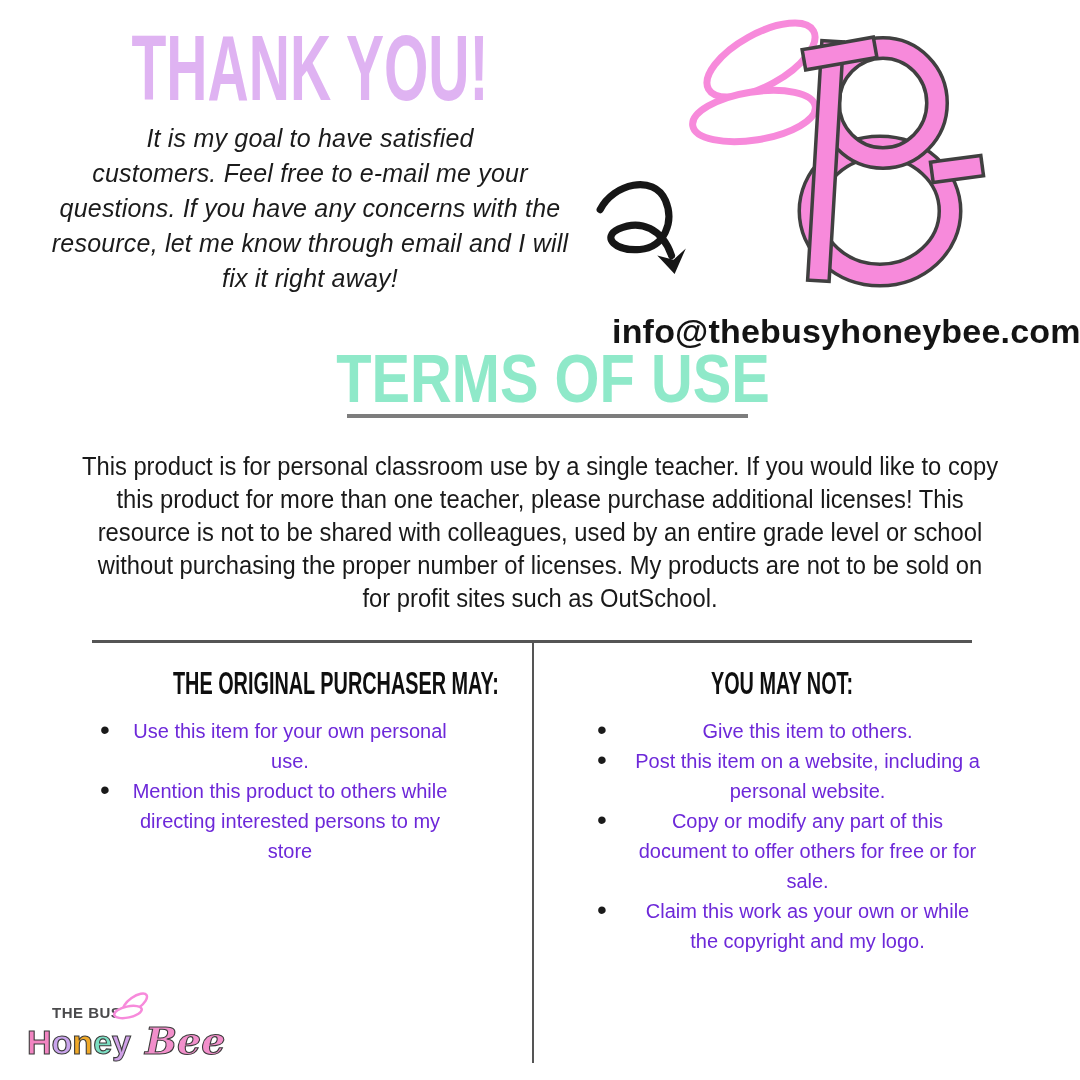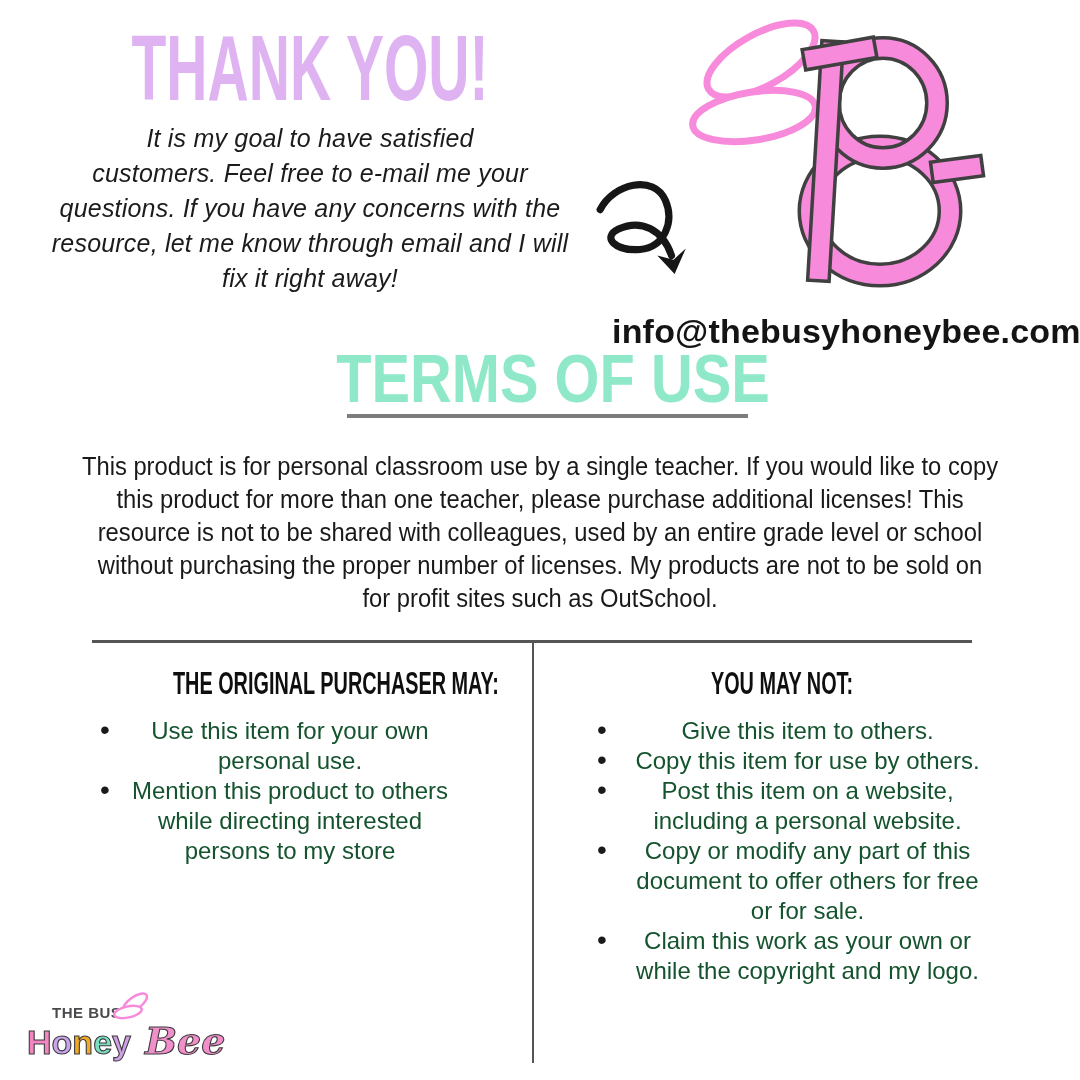--- a/index.html
+++ b/index.html
@@ -50,21 +50,21 @@
   
   .col-header{top:665px;width:400px;text-align:center;font-size:32px;
     font-weight:bold;color:#0f0f0f;white-space:nowrap;
     transform:scaleX(0.62);transform-origin:50% 50%;}
   #hdr-left{left:97px;}
   #hdr-right{left:582px;}
 
   
   ul.bullets{list-style:none;margin:0;padding:0;}
   ul.bullets li{position:relative;text-align:center;
-    font-size:24px;line-height:30px;color:#14532d;}
+    font-size:20px;line-height:30px;color:#6d28d9;}
   ul.bullets li::before{content:"\2022";position:absolute;top:-1px;
     font-size:28px;color:#1a1a1a;}
   #list-left{left:60px;top:716px;width:405px;}
   #list-left li{padding-left:55px;}
   #list-left li::before{left:40px;}
   #list-right{left:575px;top:716px;width:410px;}
   #list-right li{padding-left:55px;}
   #list-right li::before{left:22px;}
 
   
@@ -142,21 +142,20 @@
   <div id="hdr-left" class="abs col-header">THE ORIGINAL PURCHASER MAY:</div>
   <div id="hdr-right" class="abs col-header">YOU MAY NOT:</div>
 
   <ul id="list-left" class="abs bullets">
     <li><span>Use this item for your own personal use.</span></li>
     <li><span>Mention this product to others while directing interested persons to my store</span></li>
   </ul>
 
   <ul id="list-right" class="abs bullets">
     <li><span>Give this item to others.</span></li>
-    <li><span>Copy this item for use by others.</span></li>
     <li><span>Post this item on a website, including a personal website.</span></li>
     <li><span>Copy or modify any part of this document to offer others for free or for sale.</span></li>
     <li><span>Claim this work as your own or while the copyright and my logo.</span></li>
   </ul>
 
   <div id="brand" class="abs">
     <div id="brand-top">THE BUSY</div>
     <div id="brand-wings">
       <svg viewBox="0 0 42 32" width="42" height="32">
         <ellipse cx="22" cy="11" rx="14" ry="6" transform="rotate(-35 22 11)" fill="#ffffff" stroke="#F78ADB" stroke-width="2.5"></ellipse>

